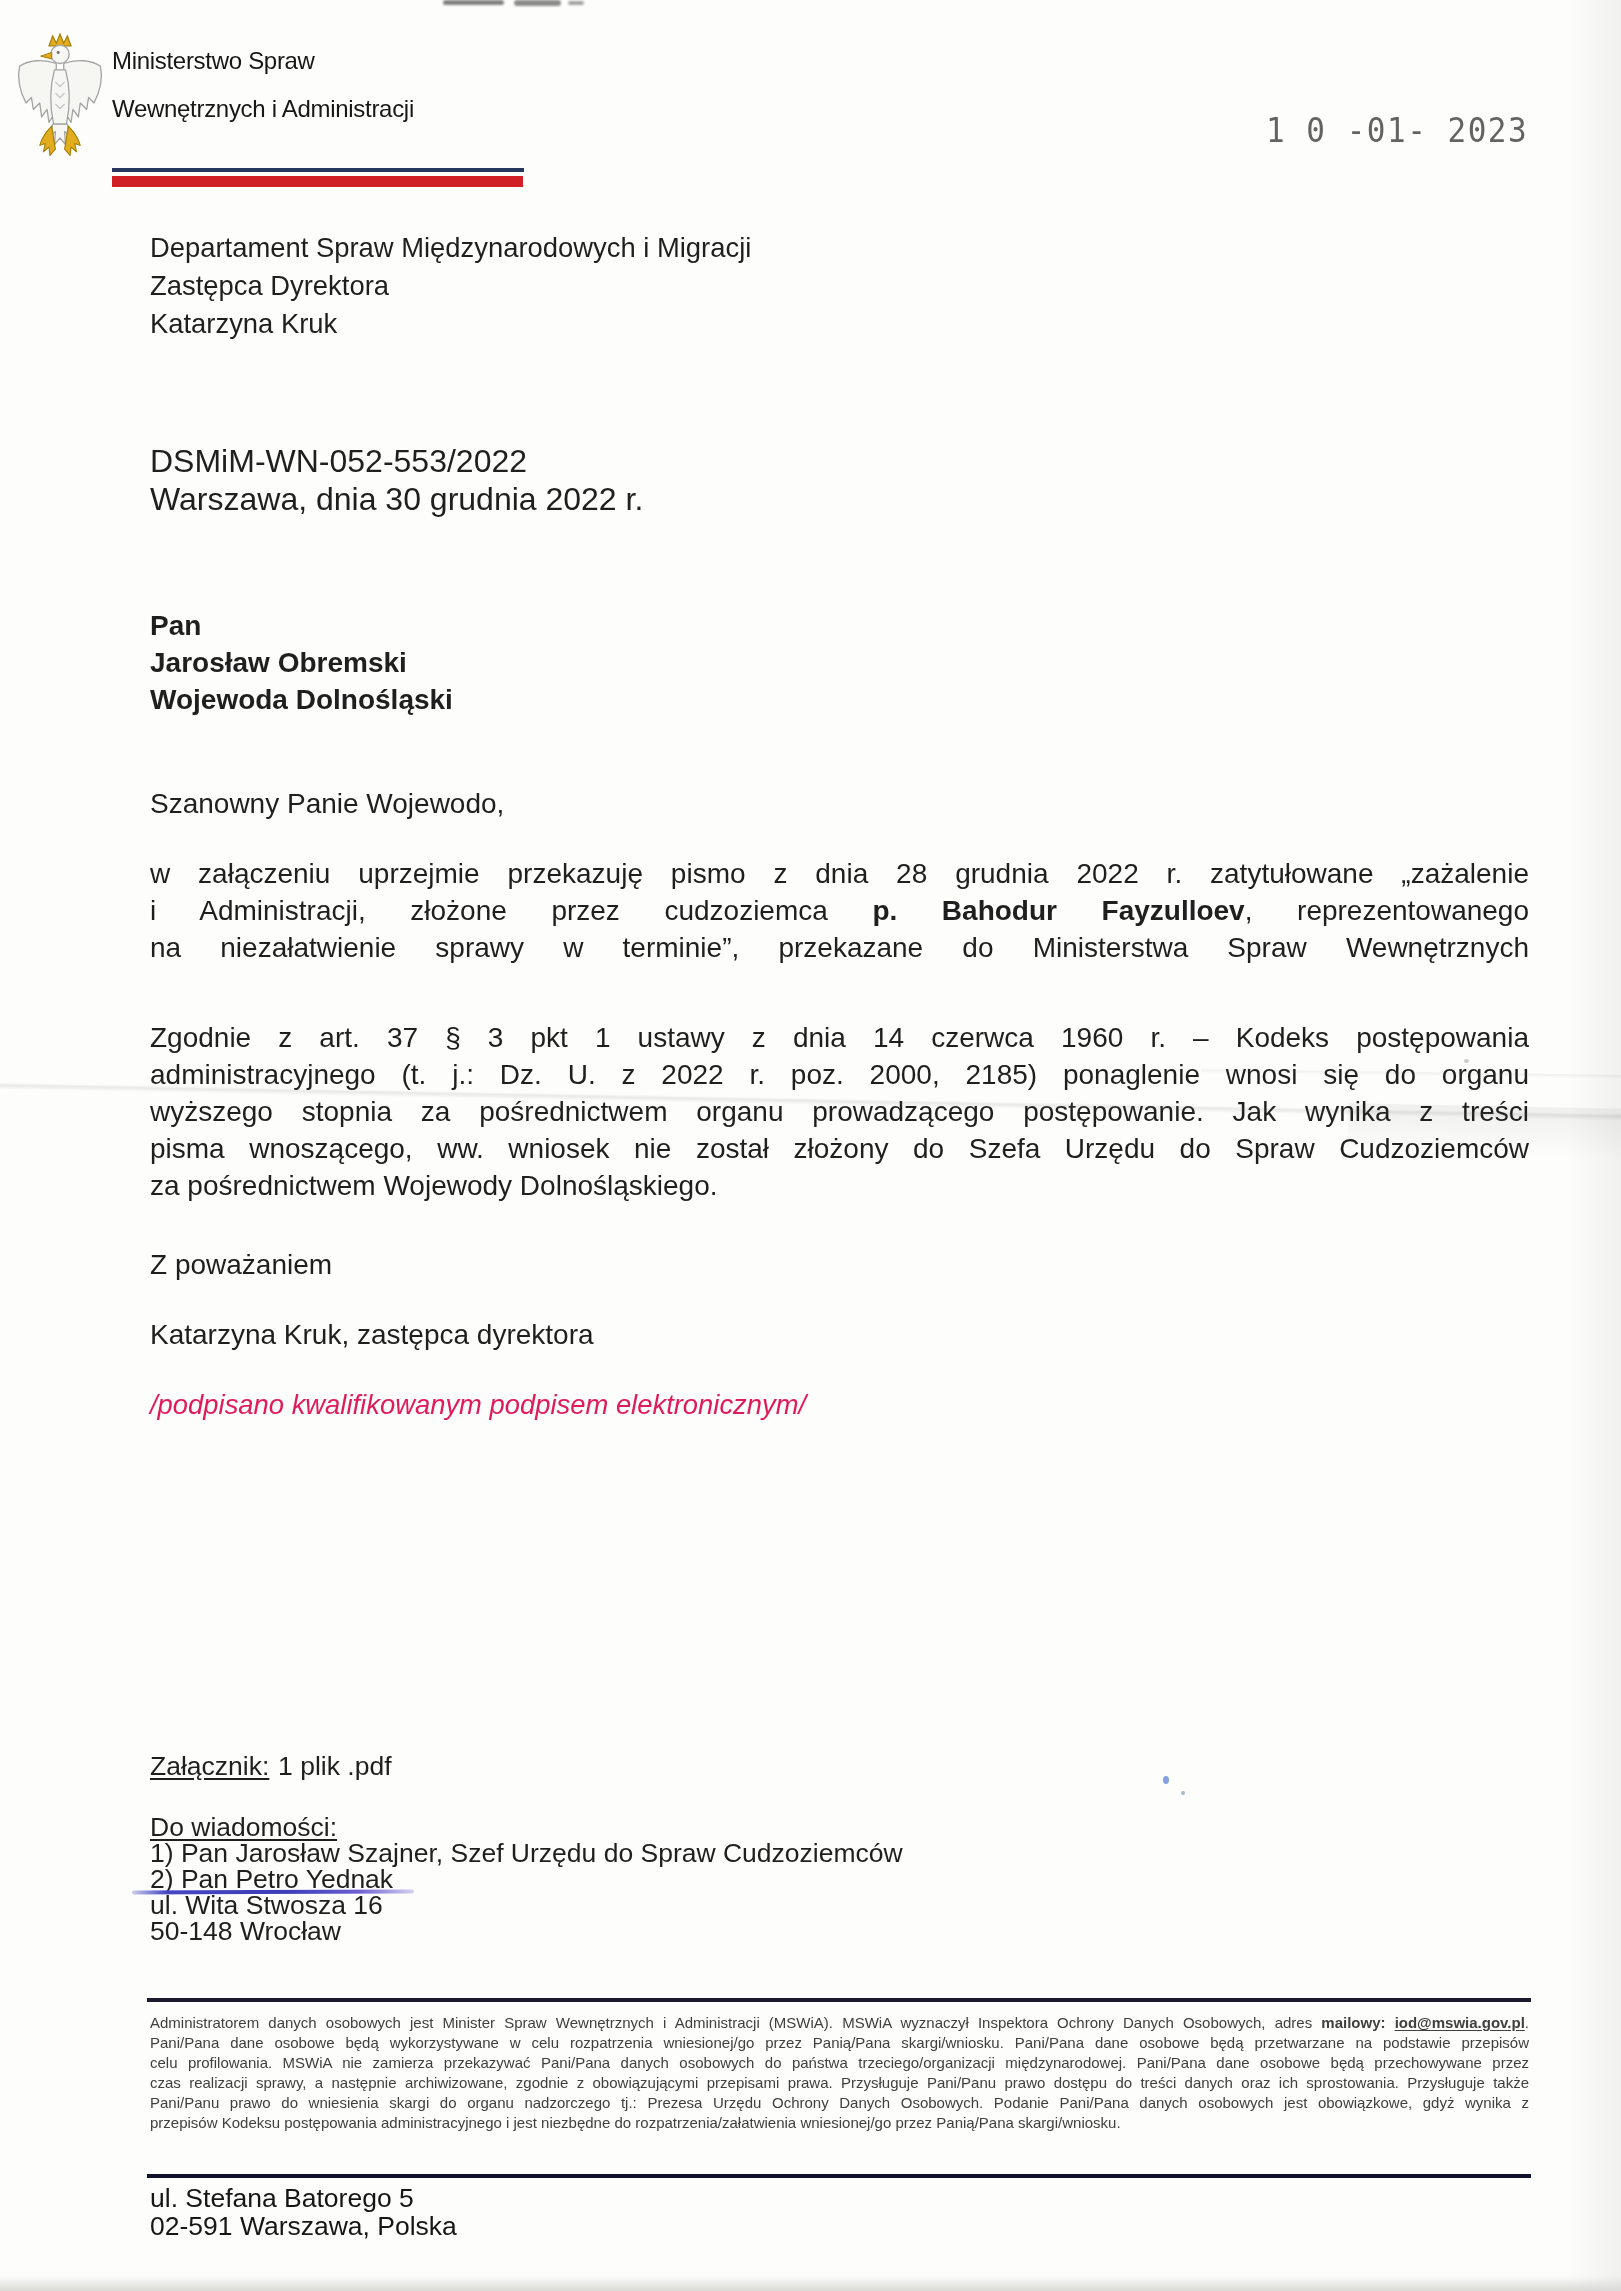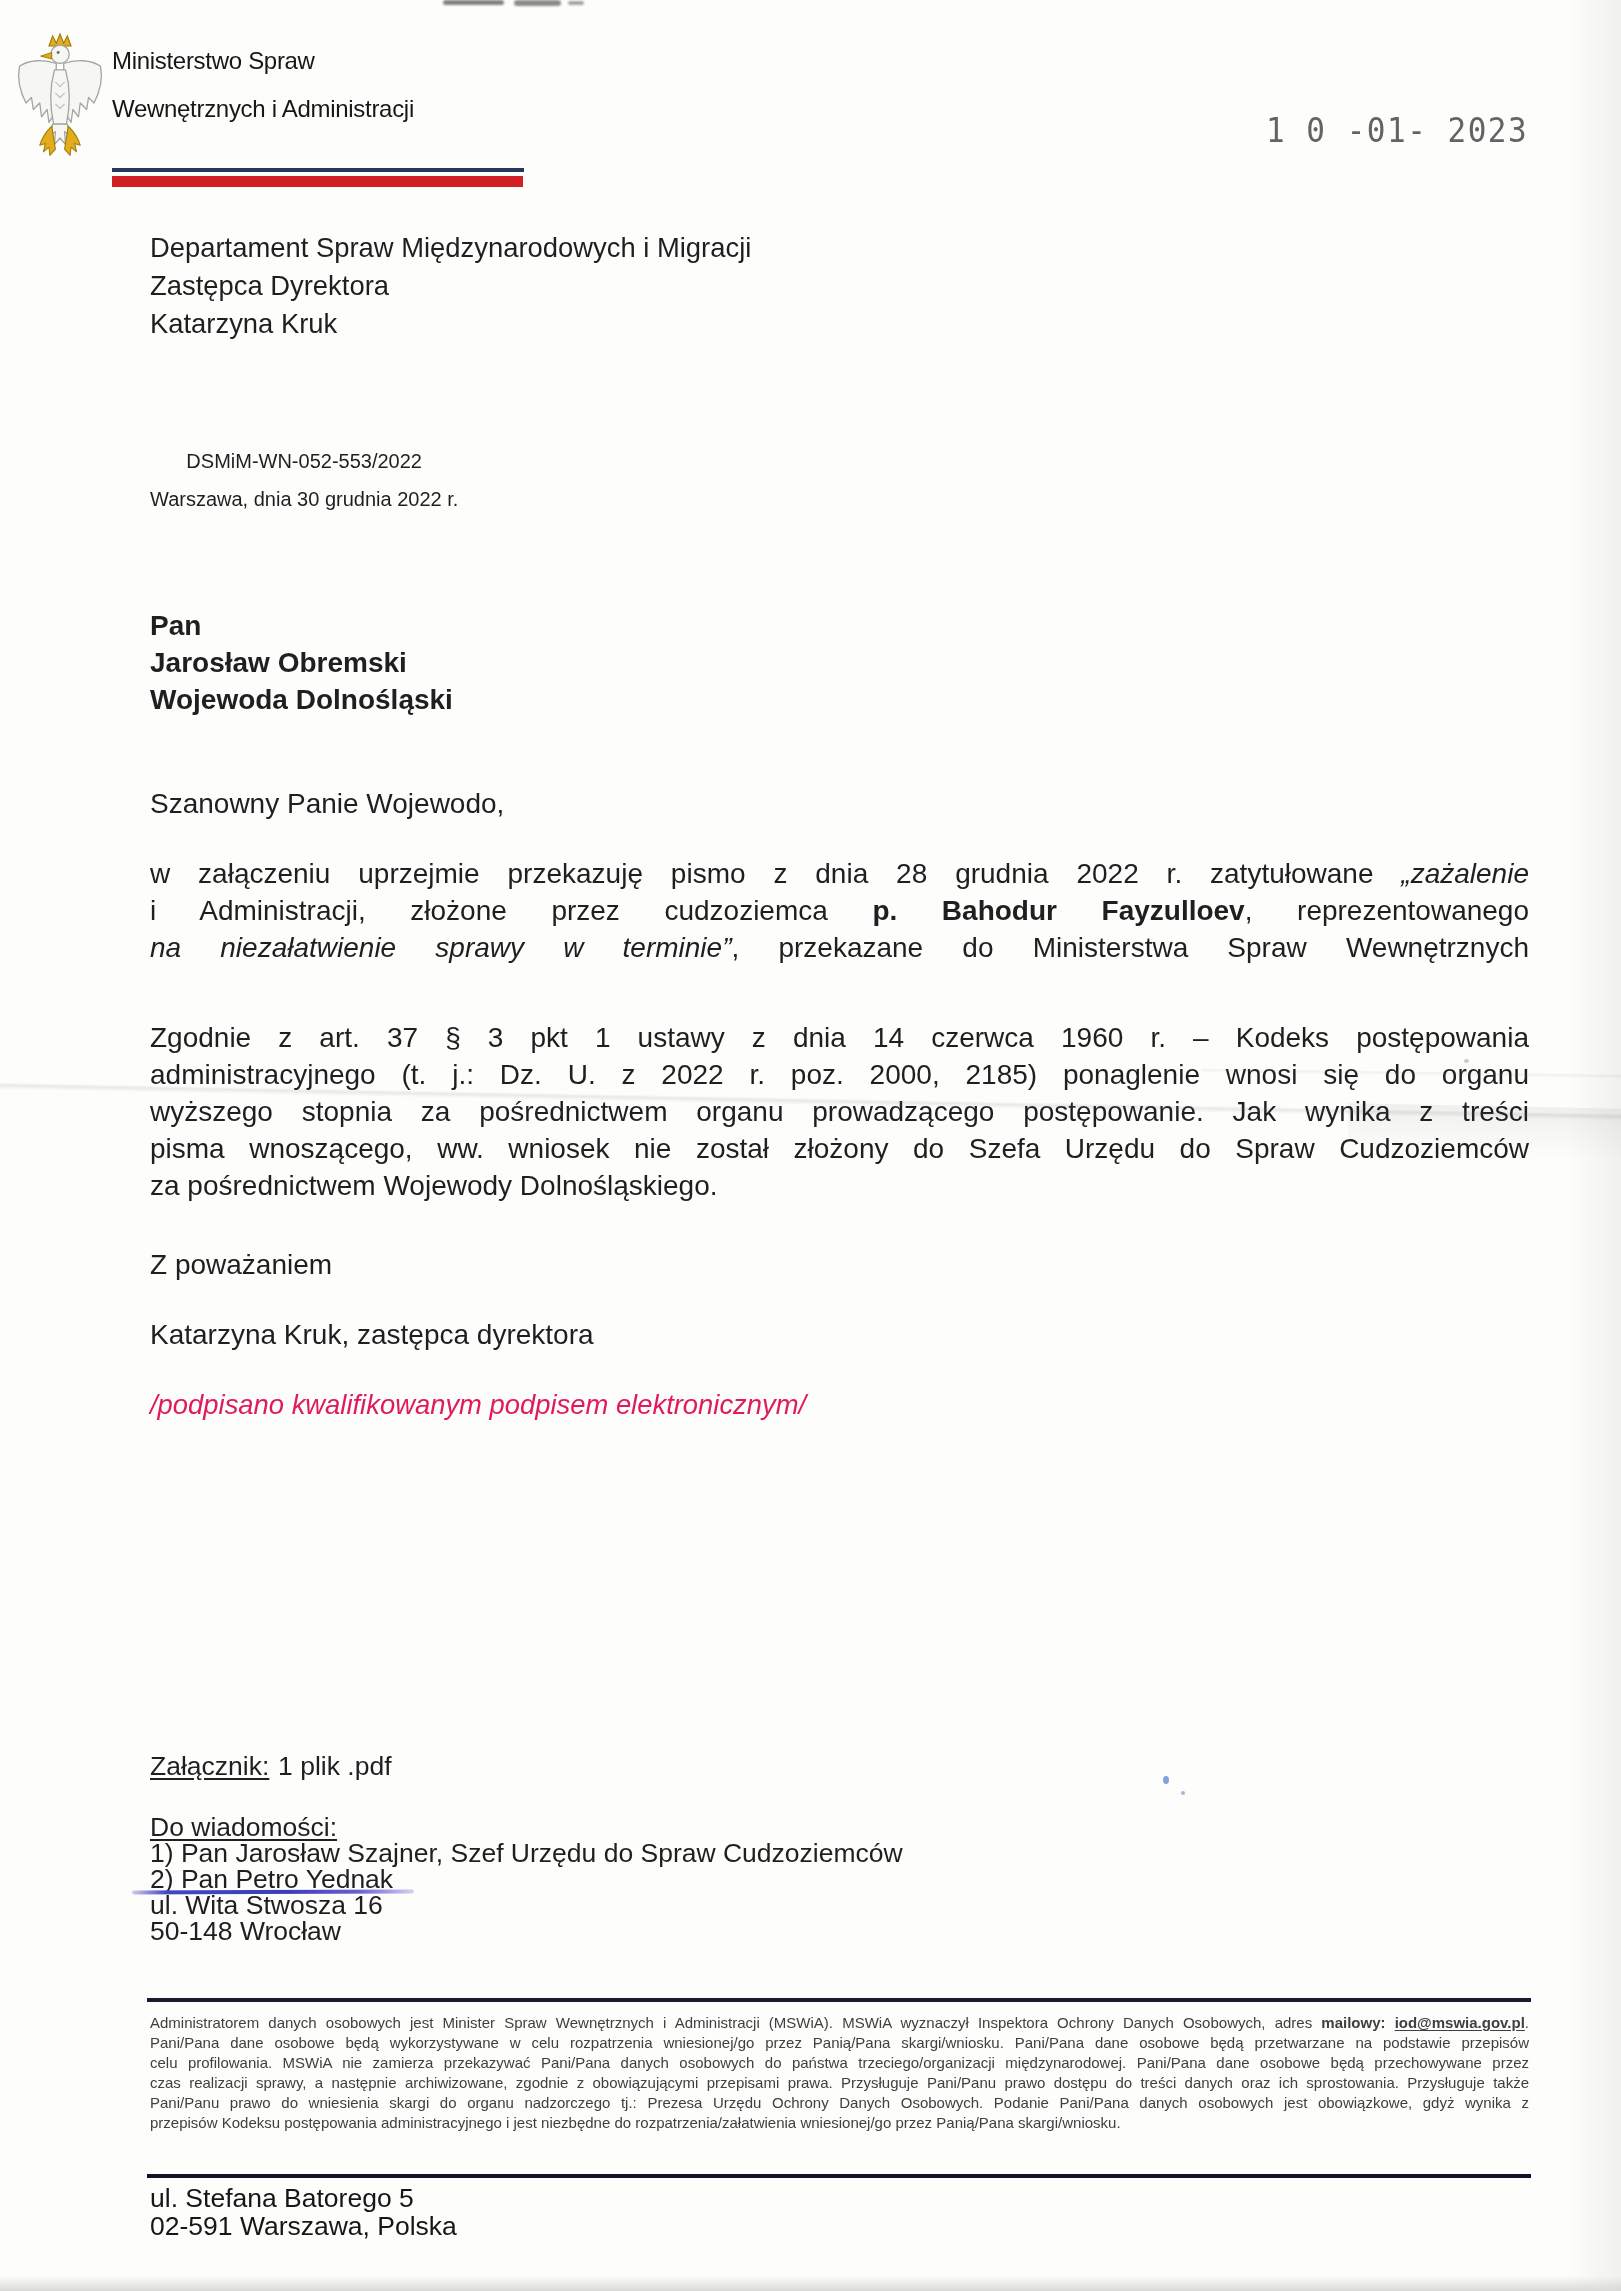--- a/index.html
+++ b/index.html
@@ -12,31 +12,31 @@
   .emblem{position:absolute;left:13.7px;top:27.4px;width:92px;height:165px;}
   .ministry{position:absolute;left:112px;top:37px;font-size:24px;font-weight:normal;
             line-height:48px;color:#171717;letter-spacing:-0.3px;}
   .rule-navy{position:absolute;left:112px;top:168px;width:412px;height:3.9px;background:#26365c;}
   .rule-red{position:absolute;left:112px;top:176px;width:411px;height:10.8px;background:#d11f26;}
   .stamp{position:absolute;left:1266px;top:112px;font-family:"DejaVu Sans Mono",monospace;
          font-size:31px;color:#4e4e4e;letter-spacing:1.5px;opacity:.88;transform:scaleY(1.06);}
   
   .block{position:absolute;left:150px;}
   .sender{top:229px;font-size:27.4px;line-height:38px;}
-  .reference{top:442px;font-size:20px;line-height:38px;text-align:center;}
+  .reference{top:442px;font-size:32px;line-height:38px;}
   .recipient{top:607px;font-size:28px;line-height:37px;font-weight:bold;}
   .greeting{top:788px;font-size:28px;}
   
   .para{width:1379px;font-size:28px;}
   .p1{top:855px;}
   .p2{top:1019px;}
   .jline{text-align:justify;line-height:37px;height:37px;overflow:hidden;}
   .jline::after{content:"";display:inline-block;width:100%;}
   .pline{text-align:left;line-height:37px;height:37px;overflow:hidden;}
-  .it{font-style:italic;}
+  .it{}
   .bd{font-weight:bold;}
   .closing{top:1249px;font-size:28px;}
   .signer{top:1319px;font-size:28px;}
   .esign{top:1381px;font-size:27.4px;font-style:italic;color:#e01b5d;margin-top:8px;}
   
   .attachment{top:1751px;font-size:26.5px;}
   .attachment .val{margin-left:8.8px;}
   .u{text-decoration:underline;text-underline-offset:2.9px;}
   .cc{top:1814px;font-size:26.5px;line-height:26px;}
   .pen-line{position:absolute;left:132px;top:1890px;width:282px;height:3.9px;

